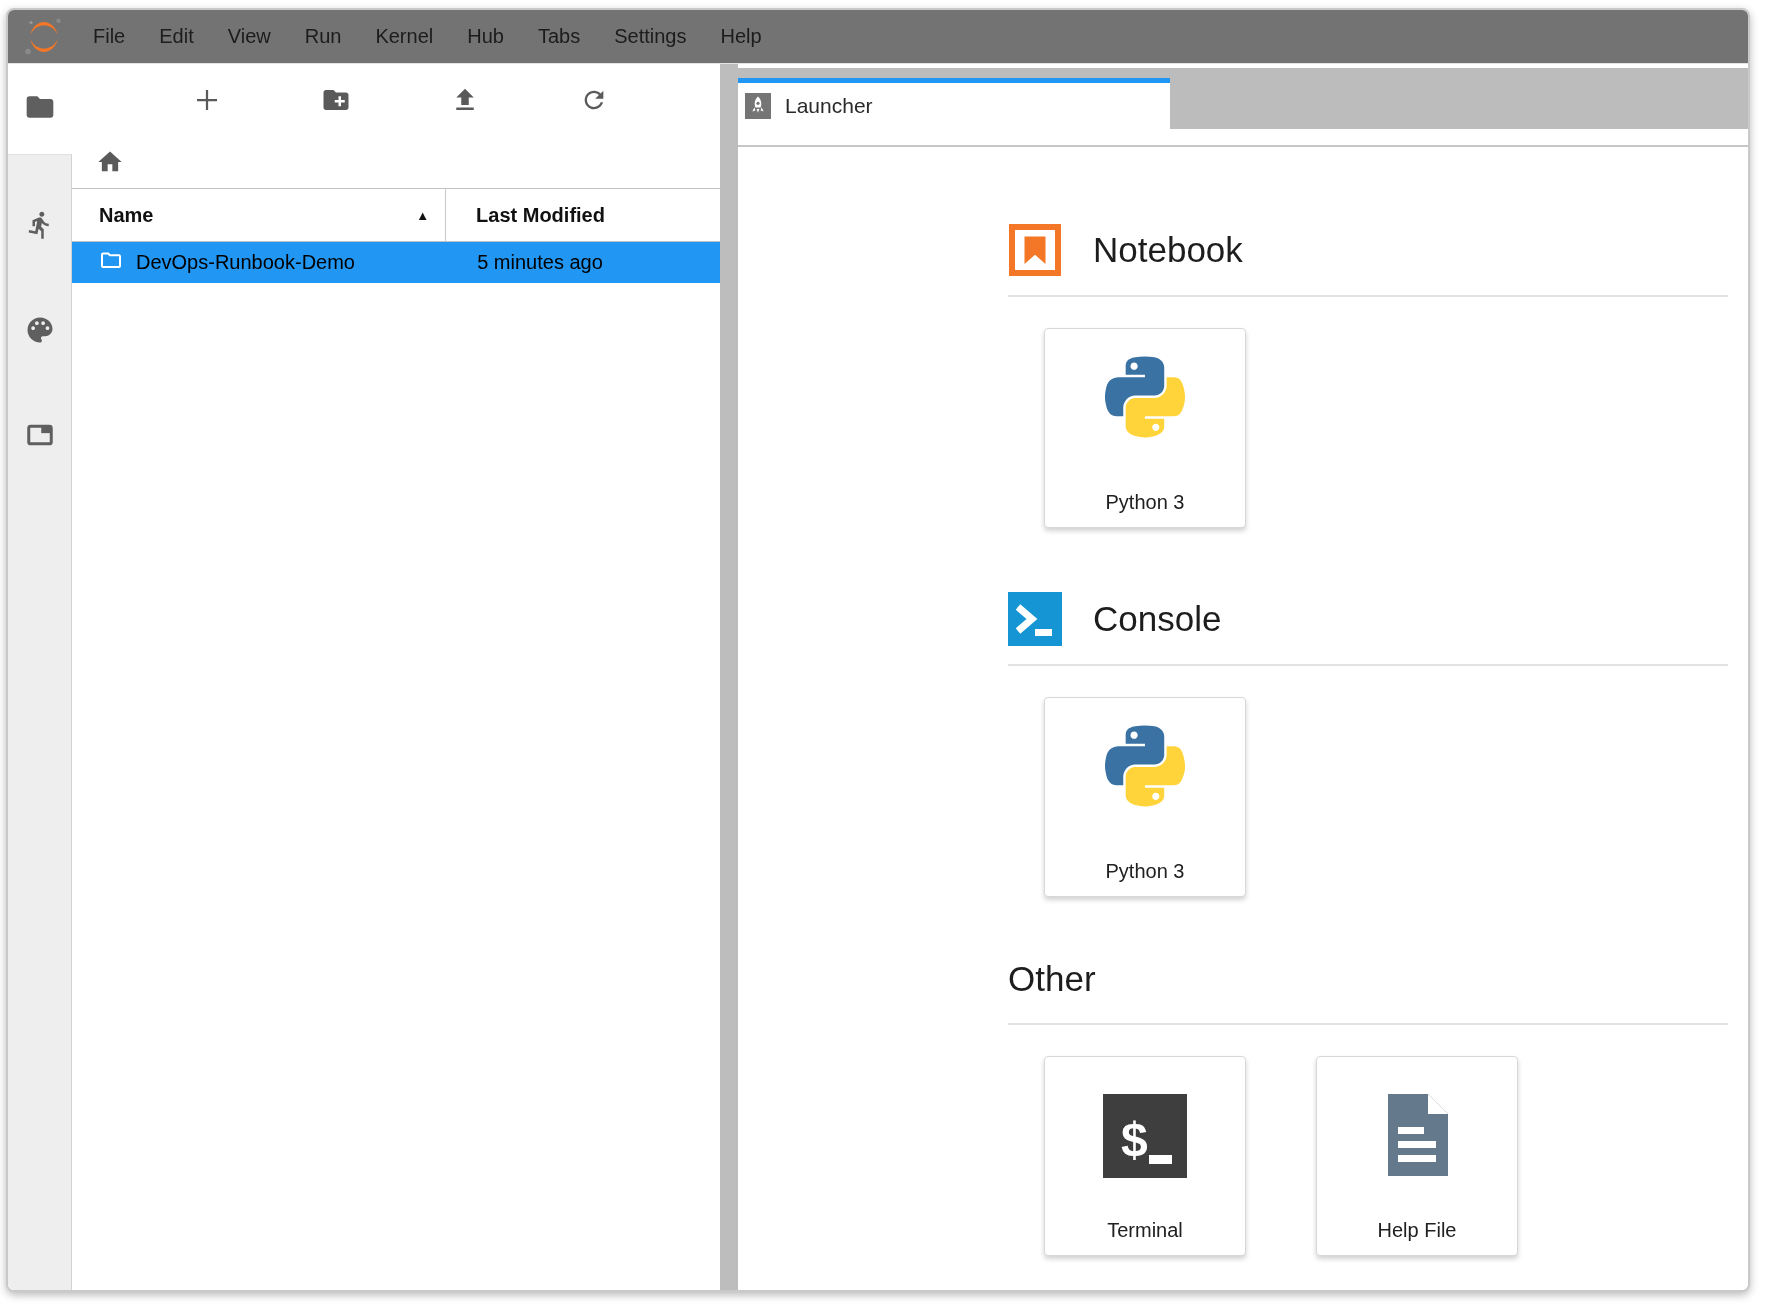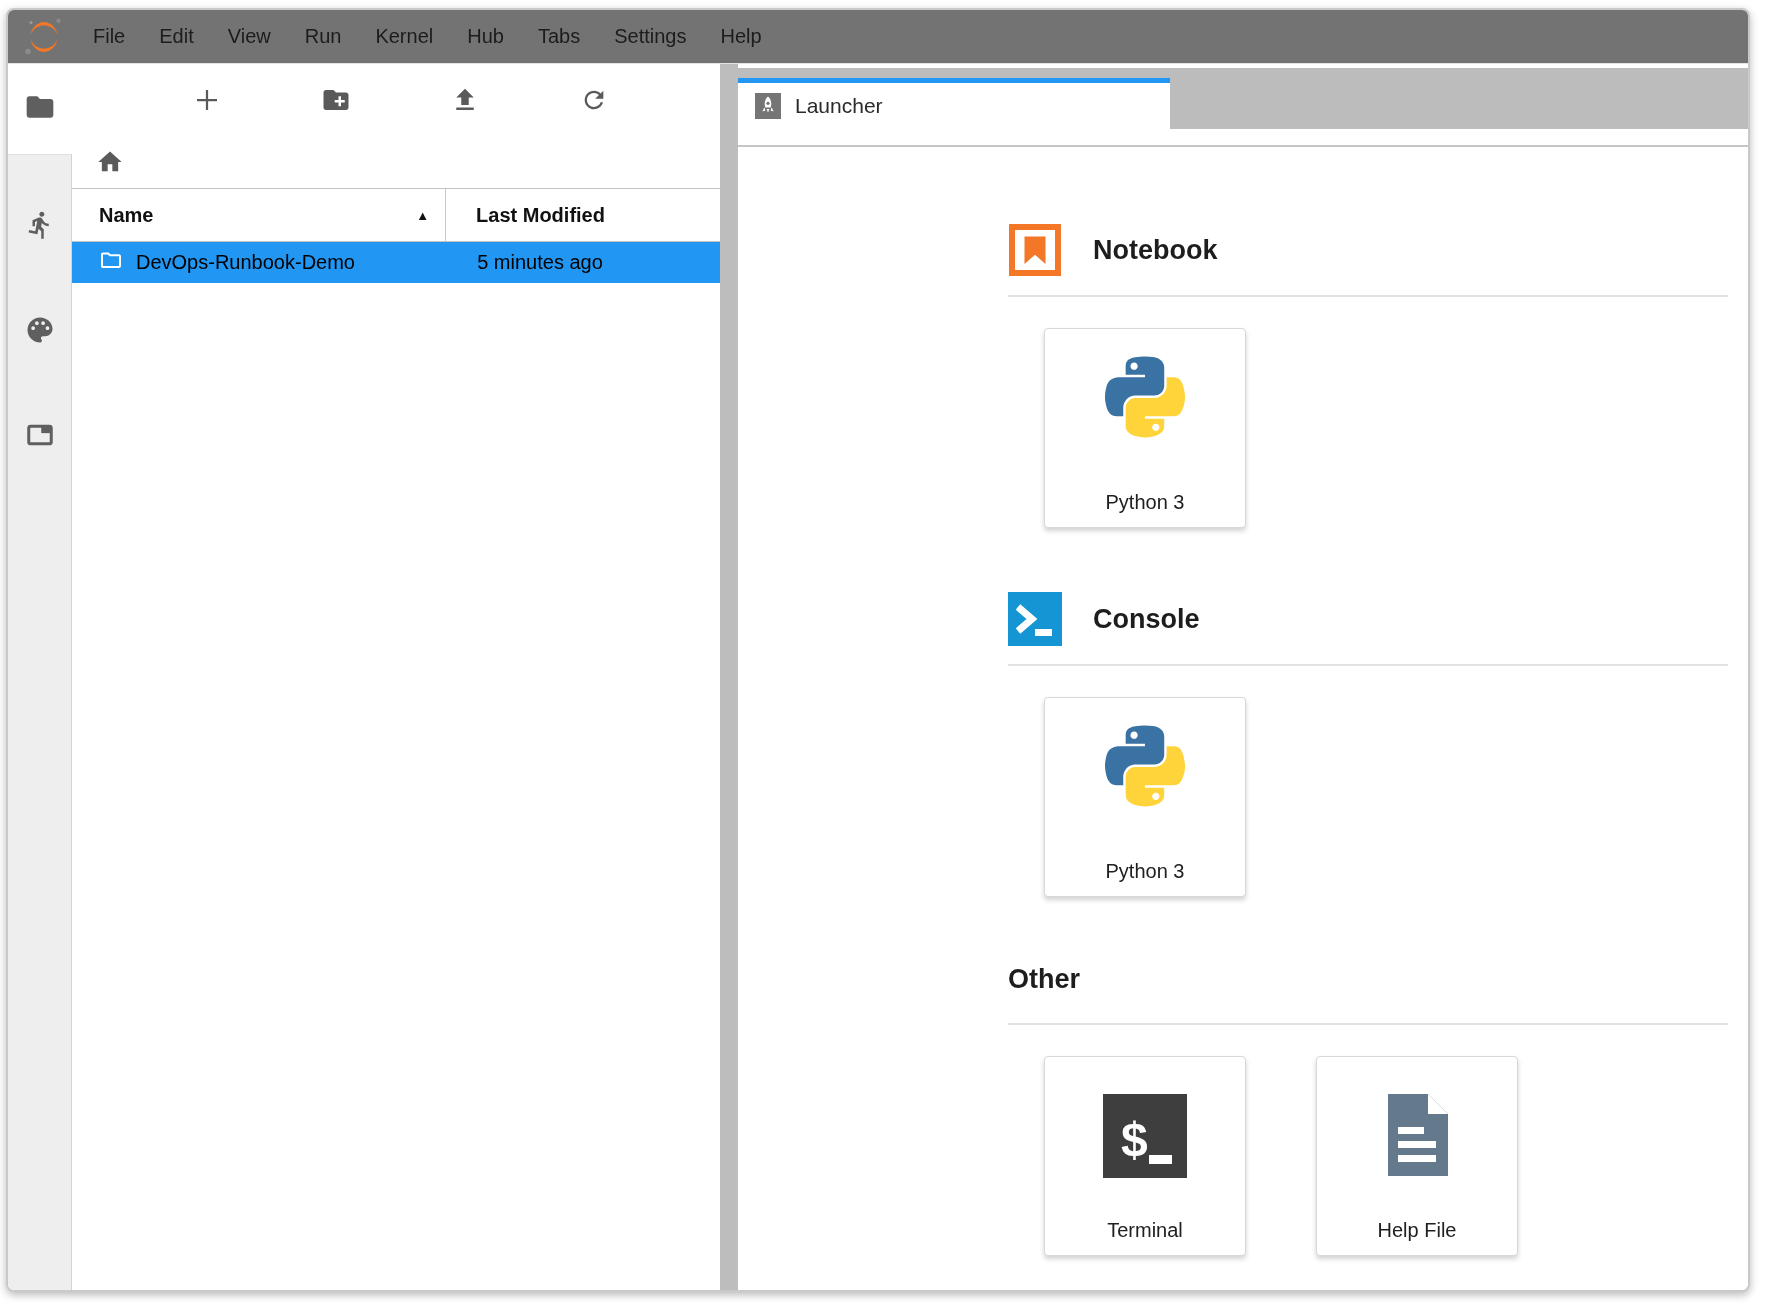--- a/index.html
+++ b/index.html
@@ -42,31 +42,31 @@
   .fb-row .col-name{gap:13px;}
   .fb-row .col-mod{border-left:none;}
 
   
   .splitter{width:18px;background:#bdbdbd;flex:0 0 auto;}
 
   
   .main{flex:1;display:flex;flex-direction:column;background:#fff;min-width:0;}
   .tabbar{height:61px;margin-top:4px;background:#bcbcbc;display:flex;}
   .tab{margin-top:10px;width:432px;background:#fff;border-top:5px solid #2196f3;
-    display:flex;align-items:center;padding-left:17px;gap:14px;font-size:21px;color:#2a2a2a;}
+    display:flex;align-items:center;padding-left:7px;gap:14px;font-size:21px;color:#2a2a2a;}
   .rocket-box{width:26px;height:26px;flex:0 0 auto;}
 
   .content{flex:1;margin-top:16px;border-top:2px solid #c6c6c6;
     padding:76px 20px 0 270px;overflow:hidden;}
 
   .section + .section{margin-top:64px;}
   .section.other{margin-top:66px;}
   .sec-head{display:flex;align-items:center;gap:31px;height:54px;}
   .sec-head.no-icon{height:32px;}
-  .sec-title{font-size:27px;font-weight:700;color:#1d1d1d;margin:0;}
+  .sec-title{font-size:35px;font-weight:400;color:#1d1d1d;margin:0;}
   .sec-icon{width:54px;height:54px;flex:0 0 auto;}
   .divider{height:2px;background:#e2e2e2;margin-top:18px;}
   .section.other .divider{margin-top:28px;}
   .cards{display:flex;gap:34px;margin-top:31px;}
   .card{width:202px;height:200px;background:#fff;border:1px solid #d8d8d8;border-radius:4px;
     box-shadow:0 3px 5px rgba(0,0,0,.18);position:relative;display:flex;flex-direction:column;align-items:center;cursor:pointer;margin-left:36px;}
   .card-label{position:absolute;bottom:13px;left:0;right:0;text-align:center;font-size:20px;color:#202020;}
   .py-logo{width:100px;height:100px;margin-top:26px;}
   .term-icon{width:84px;height:84px;margin-top:37px;}
   .txt-icon{width:88px;height:88px;margin-top:34px;}

